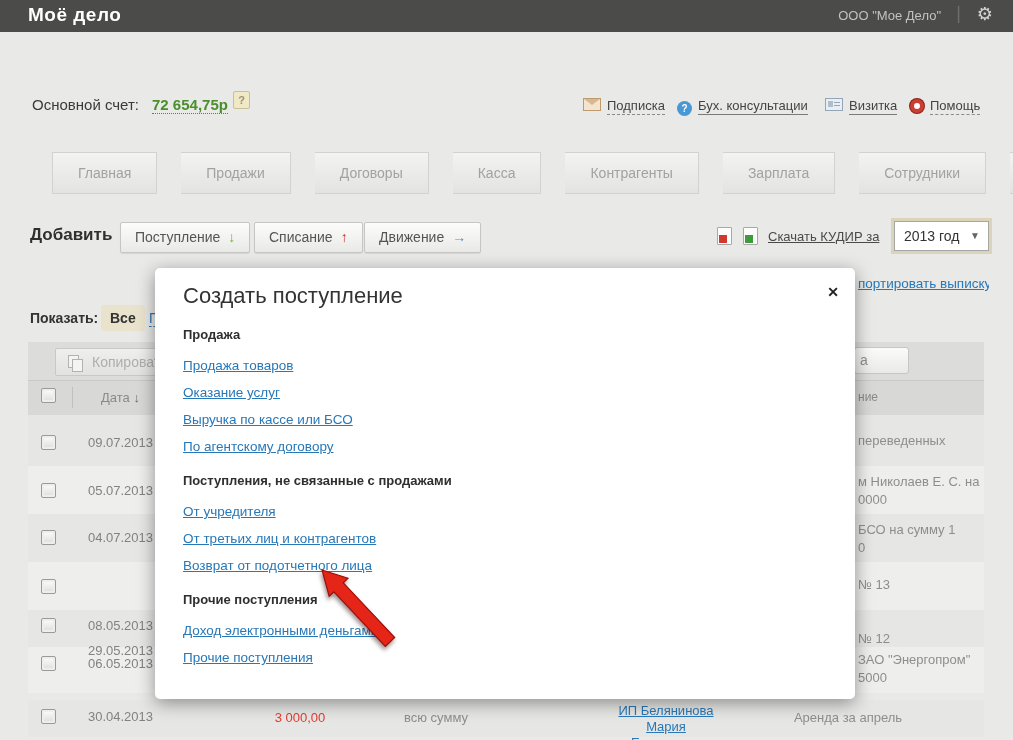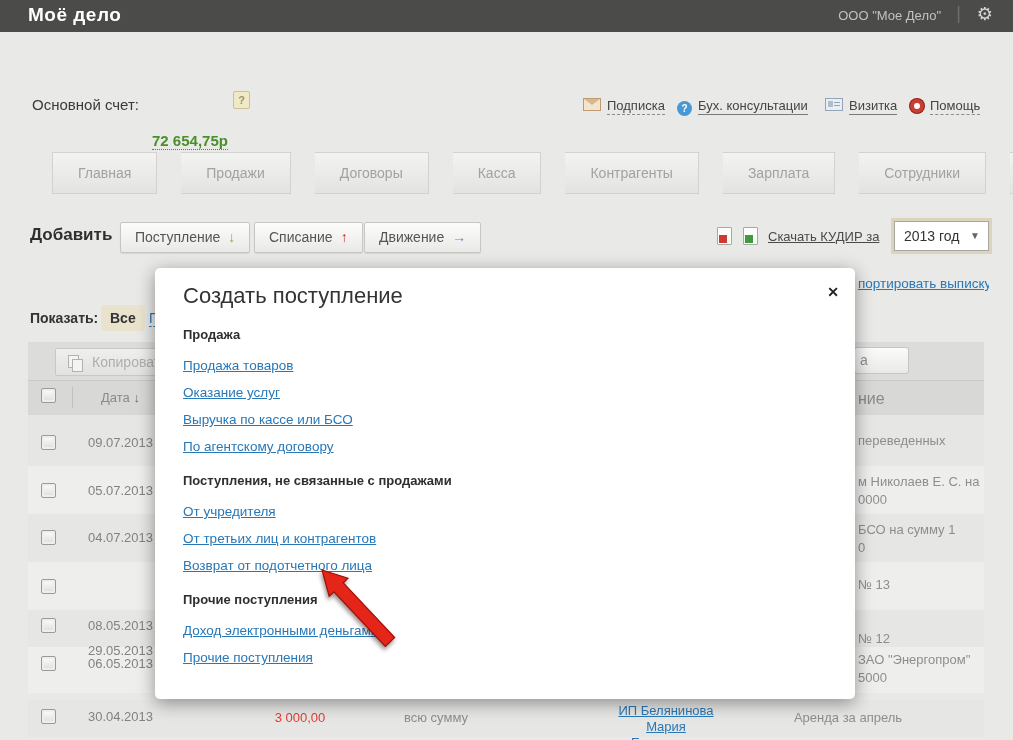--- a/index.html
+++ b/index.html
@@ -5,21 +5,21 @@
   html,body{margin:0;padding:0;background:#fff;font-family:"Liberation Sans",sans-serif;}
   .stage{position:relative;width:1013px;height:740px;background:#e9e9e7;overflow:hidden;}
   
   .hdr{position:absolute;left:0;top:0;width:100%;height:32px;background:#4b4b49;}
   .logo{position:absolute;left:28px;top:4px;font-size:19px;font-weight:bold;color:#fff;letter-spacing:.5px;cursor:pointer;}
   .company{position:absolute;right:72px;top:8px;font-size:13px;color:#c2c2c0;}
   .hdr-sep{position:absolute;right:52px;top:3px;font-size:18px;color:#6e6e6c;}
   .gear{position:absolute;right:20px;top:3px;font-size:18px;color:#d2d2d0;cursor:pointer;}
   
   .acc-label{position:absolute;left:32px;top:96px;font-size:15px;font-weight:normal;color:#3a3a38;}
-  .acc-balance{position:absolute;left:152px;top:96px;font-size:15px;font-weight:bold;color:#4a8f2c;border-bottom:1px dotted #4a8f2c;cursor:pointer;margin-top:36px;}
+  .acc-balance{position:absolute;left:152px;top:96px;font-size:15px;font-weight:bold;color:#4a8f2c;border-bottom:1px dotted #4a8f2c;cursor:pointer;}
   .acc-help{position:absolute;left:233px;top:91px;width:15px;height:16px;background:#f0e9c6;border:1px solid #c9c09a;border-radius:2px;color:#9a9272;font-size:11px;font-weight:bold;text-align:center;line-height:16px;cursor:pointer;}
   
   .qlink{position:absolute;top:98px;font-size:13px;color:#444;cursor:pointer;white-space:nowrap;}
   .qlink .lbl-dash{border-bottom:1px dashed #8a8a88;padding-bottom:1px;}
   .qlink .lbl-sol{border-bottom:1px solid #7a7a78;padding-bottom:1px;}
   .env-icon{display:inline-block;width:16px;height:11px;background:#f3e4cf;border:1px solid #bf9a6f;position:relative;vertical-align:-1px;margin-right:6px;}
   .env-icon:before{content:"";position:absolute;left:0;top:0;border-left:8px solid transparent;border-right:8px solid transparent;border-top:6px solid #d8b98f;}
   .q-icon{display:inline-block;width:15px;height:15px;border-radius:50%;background:#4898d6;color:#fff;font-size:10px;font-weight:bold;text-align:center;line-height:15px;vertical-align:-2px;margin-right:6px;}
   .card-icon{display:inline-block;width:16px;height:11px;background:#e8eef4;border:1px solid #94a6b6;position:relative;vertical-align:-1px;margin-right:6px;}
   .card-icon:before{content:"";position:absolute;left:2px;top:2px;width:5px;height:6px;background:#aebecb;}
@@ -50,21 +50,21 @@
   
   .twrap{position:absolute;left:28px;top:342px;width:956px;height:395px;border:1px solid #cecduc;border-color:#cececc;border-bottom:none;}
   .toolbar{position:absolute;left:0;top:0;width:100%;height:38px;background:#dcdcda;}
   .copy-btn{position:absolute;left:27px;top:6px;height:26px;line-height:26px;padding:0 16px 0 36px;background:linear-gradient(#efefed,#e2e2e0);border:1px solid #c8c8c6;border-radius:2px;font-size:14px;color:#aeaeac;cursor:pointer;}
   .copy-ic{position:absolute;left:12px;top:6px;width:9px;height:11px;border:1px solid #b2b2b0;background:#f4f4f2;}
   .copy-ic:after{content:"";position:absolute;left:3px;top:3px;width:9px;height:11px;border:1px solid #b2b2b0;background:#f4f4f2;}
   .part-btn{position:absolute;left:826px;top:5px;width:48px;height:25px;line-height:25px;background:linear-gradient(#fbfbfa,#e9e9e7);border:1px solid #c6c6c4;border-radius:3px;font-size:14px;color:#8e8e8c;padding-left:5px;cursor:pointer;}
   .thead{position:absolute;left:0;top:38px;width:100%;height:34px;background:#d8d8d6;border-top:1px solid #c9c9c7;border-bottom:1px solid #c6c6c4;}
   .th-sep{position:absolute;left:44px;top:6px;height:21px;border-left:1px solid #c0c0be;}
   .th-date{position:absolute;left:50px;top:9px;width:85px;text-align:center;font-size:13px;color:#8a8a88;cursor:pointer;}
-  .th-frag{position:absolute;left:830px;top:9px;font-size:16px;color:#8a8a88;}
+  .th-frag{position:absolute;left:830px;top:9px;font-size:12px;color:#8a8a88;}
   .row{position:absolute;left:0;width:100%;}
   .cb{position:absolute;left:13px;width:13px;height:13px;background:linear-gradient(#fefefe,#dcdcda);border:1px solid #9a9a98;border-radius:2px;box-shadow:inset 0 0 0 2px #eeeeec;cursor:pointer;}
   .rdate{position:absolute;left:50px;width:85px;text-align:center;font-size:13px;color:#82827f;}
   .frag{position:absolute;left:830px;width:127px;font-size:13px;color:#8e8e8c;white-space:nowrap;overflow:hidden;}
   .amount-red{position:absolute;left:222px;width:100px;text-align:center;font-size:13px;color:#e23b31;}
   .cell{position:absolute;font-size:13px;color:#8e8e8c;text-align:center;line-height:16px;}
   .cp-link{color:#2878b8;text-decoration:underline;cursor:pointer;}
   
   .modal{position:absolute;left:155px;top:268px;width:700px;height:431px;background:#fff;border-radius:5px;box-shadow:0 4px 18px rgba(0,0,0,.4);z-index:10;padding-left:28px;box-sizing:border-box;}
   .m-title{padding-top:15px;font-size:22px;color:#333;}

